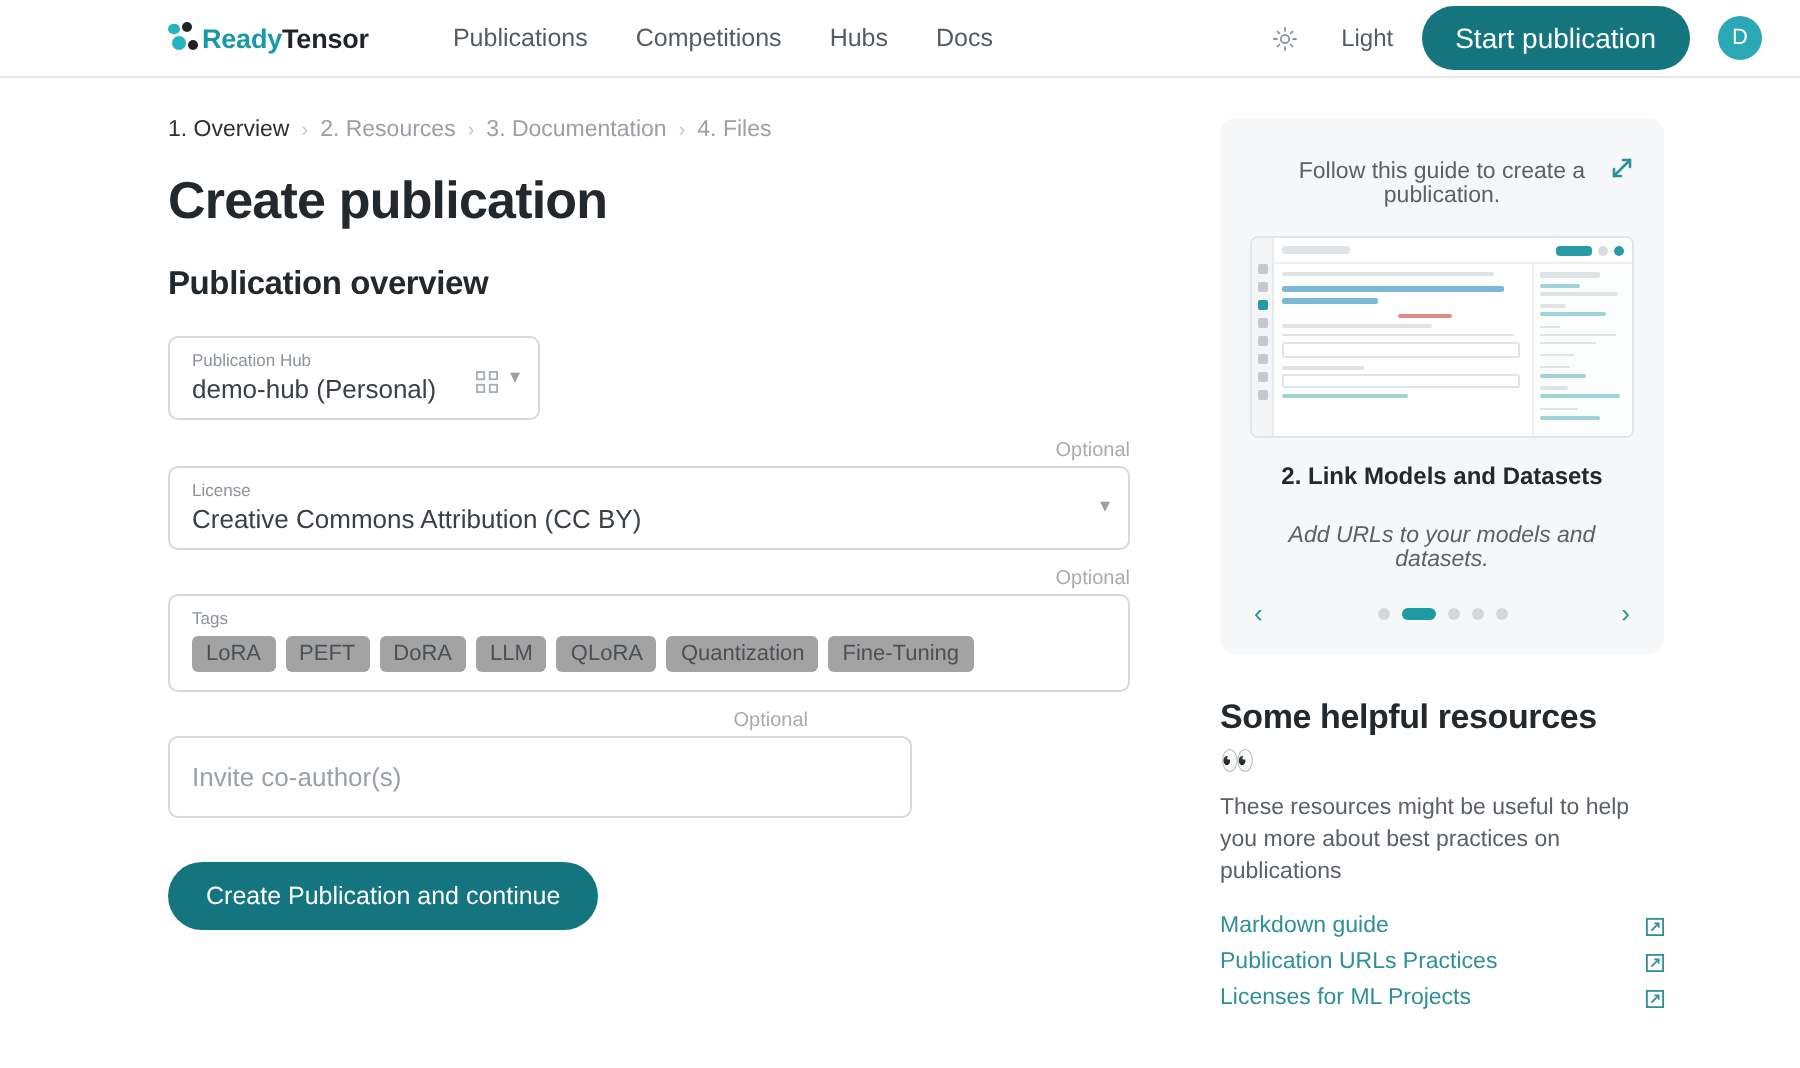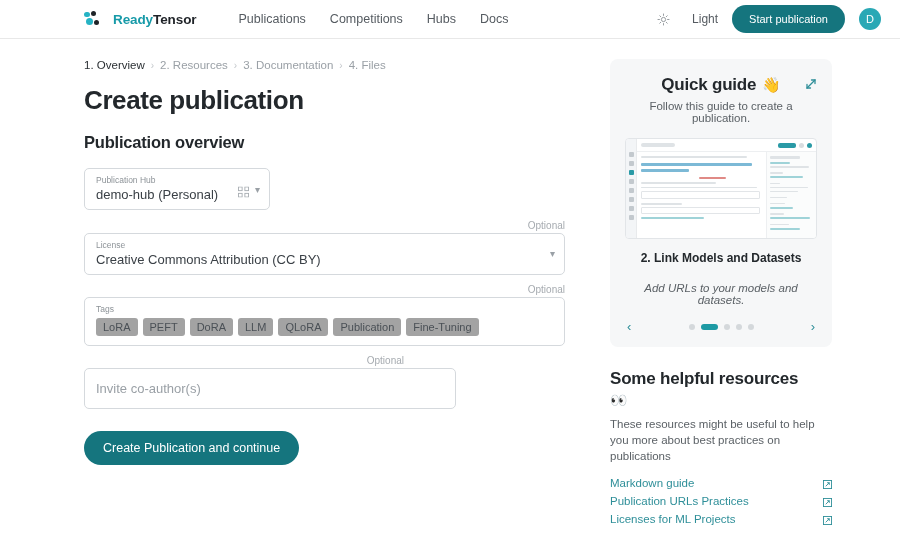--- a/index.html
+++ b/index.html
@@ -13,21 +13,21 @@
 
   
   .header {
     height: 39px;
     border-bottom: 1px solid #e8e8e8;
     display: flex;
     align-items: center;
     padding: 0 19px 0 84px;
     background: #fff;
   }
-  .brand { display: flex; align-items: center; gap: 12px; cursor: pointer; }
+  .brand { display: flex; align-items: center; gap: 0; cursor: pointer; }
   .brand-mark { width: 17px; height: 17px; position: relative; }
   .brand-mark i { position: absolute; border-radius: 50%; display: block; }
   .bm1 { width: 5.5px; height: 5.5px; background: #26b3c4; left: 0px;  top: 1px; }
   .bm2 { width: 5px;   height: 5px;   background: #1f2328; left: 7px;  top: 0px; }
   .bm3 { width: 7px;   height: 7px;   background: #26b3c4; left: 2px;  top: 7px; }
   .bm4 { width: 5px;   height: 5px;   background: #1f2328; left: 10px; top: 9px; }
   .brand-text { font-size: 13.5px; letter-spacing: -.1px; }
   .brand-text .b1 { color: #179aa8; font-weight: 700; }
   .brand-text .b2 { color: #1f2328; font-weight: 700; }
 
@@ -36,21 +36,21 @@
     font-size: 12.5px; color: #555b61; text-decoration: none; cursor: pointer;
   }
   .header-right { margin-left: auto; display: flex; align-items: center; gap: 14px; }
   .theme-toggle {
     display: flex; align-items: center; gap: 22px;
     font-size: 12px; color: #555b61; cursor: pointer;
   }
   .sun { width: 13px; height: 13px; position: relative; display: inline-block; }
   .btn-start {
     background: #15757e; color: #fff; border: none;
-    font-size: 11px; font-family: inherit;
+    font-size: 14px; font-family: inherit;
     padding: 8px 17px; border-radius: 16px; cursor: pointer;
     white-space: nowrap;
   }
   .avatar {
     width: 22px; height: 22px; border-radius: 50%;
     background: #2aa8b5; color: #fff;
     display: flex; align-items: center; justify-content: center;
     font-size: 11px; cursor: pointer;
   }
 
@@ -284,45 +284,41 @@
     <div class="field-wrap" style="width:481px;margin-top:9px;">
       <div class="optional">Optional</div>
       <div class="fld fld-tags">
         <div class="fld-label">Tags</div>
         <div class="chips">
           <span class="chip">LoRA</span>
           <span class="chip">PEFT</span>
           <span class="chip">DoRA</span>
           <span class="chip">LLM</span>
           <span class="chip">QLoRA</span>
-          <span class="chip">Publication</span>
+          <span class="chip">Quantization</span>
           <span class="chip">Fine-Tuning</span>
         </div>
       </div>
     </div>
 
     
     <div class="field-wrap" style="width:320px;margin-top:9px;">
       <div class="optional">Optional</div>
       <div class="fld fld-invite">
         <div class="fld-value placeholder">Invite co-author(s)</div>
       </div>
     </div>
 
     <button class="btn-create">Create Publication and continue</button>
   </div>
 
   <div class="col-side">
 
     <div class="panel">
       <div class="panel-head">
-        <span class="panel-title">
-          <span>Quick guide</span>
-          <span class="emoji">👋</span>
-        </span>
         <span class="expand-icon">
           <svg viewBox="0 0 14 14" width="14" height="14">
             <g stroke="#2f8f99" stroke-width="1.3" stroke-linecap="round" fill="none">
               <line x1="3" y1="11" x2="11" y2="3"></line>
               <polyline points="7.5,3 11,3 11,6.5"></polyline>
               <polyline points="6.5,11 3,11 3,7.5"></polyline>
             </g>
           </svg>
         </span>
       </div>

